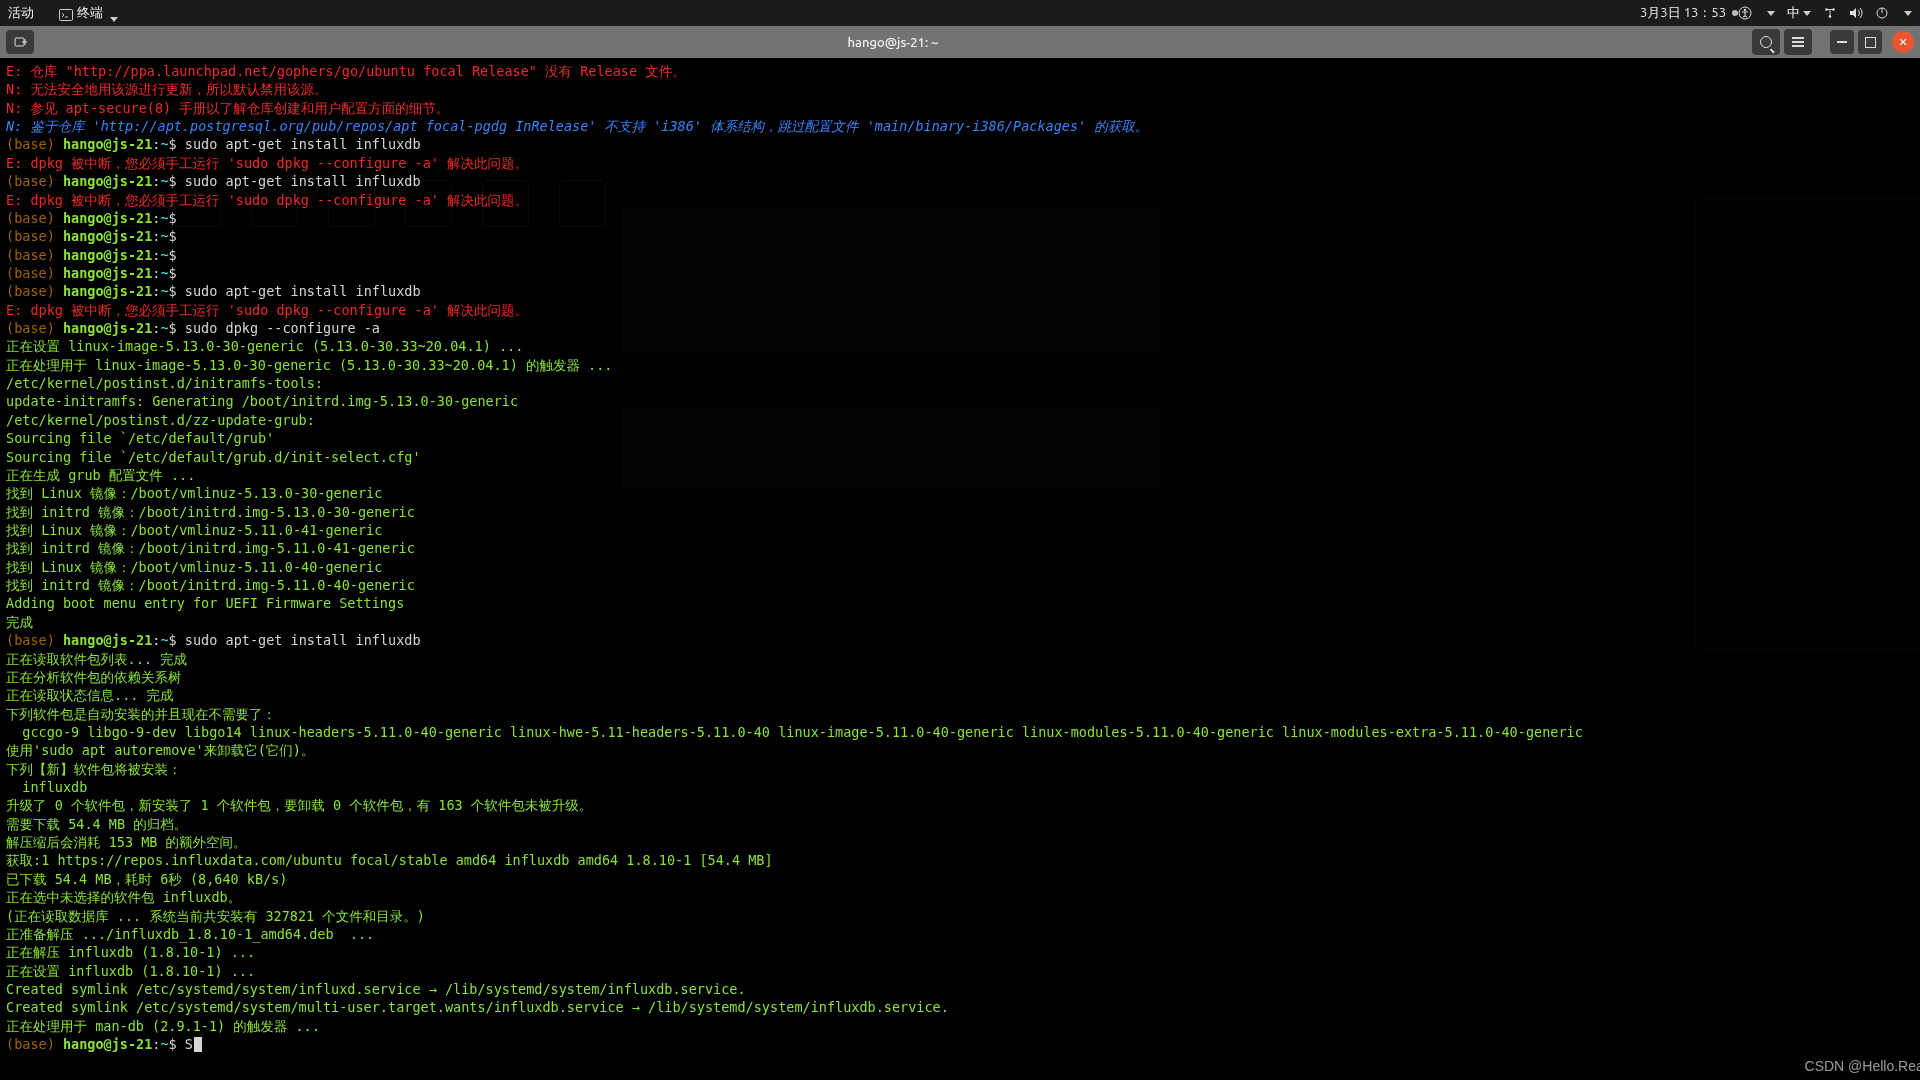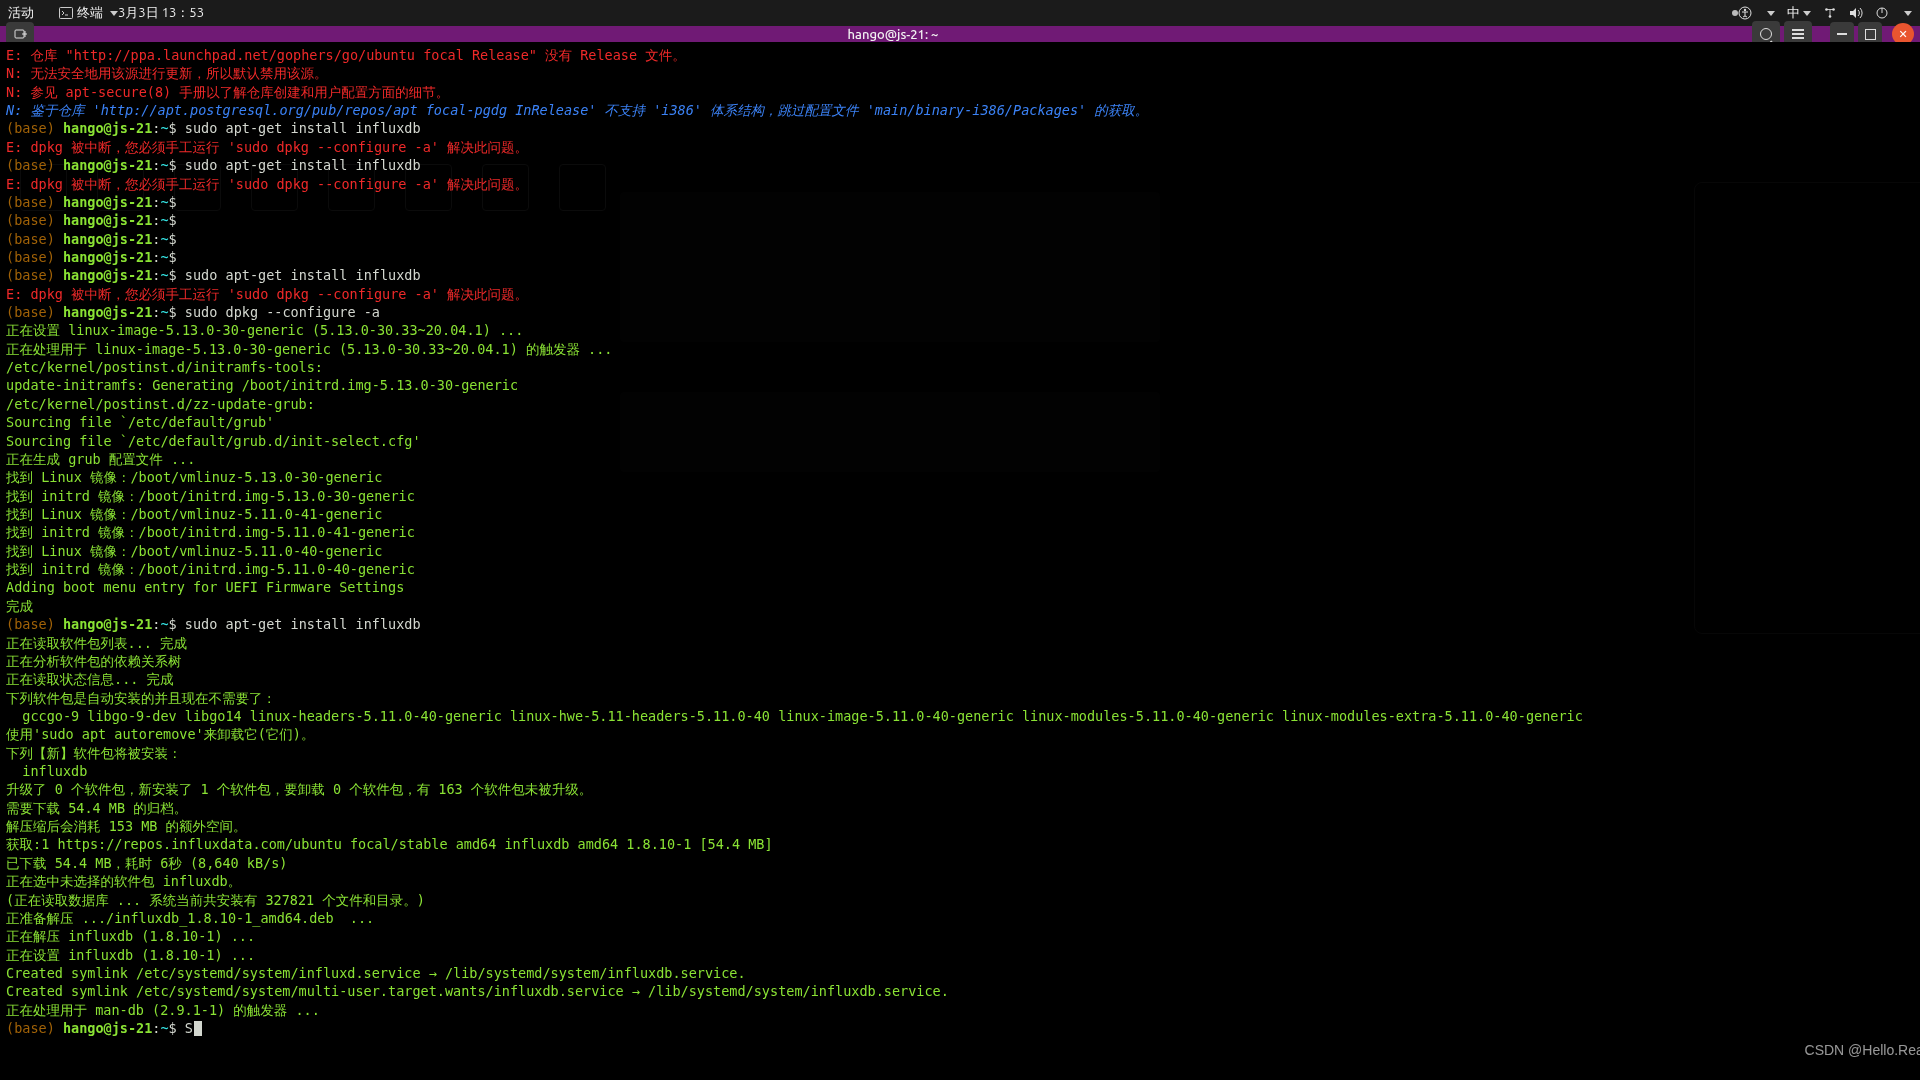--- a/index.html
+++ b/index.html
@@ -1,23 +1,23 @@
 <!DOCTYPE html>
 <html><head>
 <meta charset="utf-8">
 <style>
   html,body{margin:0;padding:0;width:1920px;height:1080px;background:#000;font-family:"DejaVu Sans Mono","Menlo","Consolas",monospace;font-size:14px;color:#ccc;overflow:hidden;}
   .topbar{height:26px;background:#1b1b1b;color:#eee;display:flex;align-items:center;font-family:"Ubuntu","DejaVu Sans",sans-serif;font-size:13px;padding:0 8px;}
   .topbar .left{display:flex;align-items:center;gap:25px;}
-  .topbar .center{flex:1;text-align:center;display:flex;justify-content:space-between;align-items:center;gap:6px;}
+  .topbar .center{flex:1;text-align:center;display:flex;justify-content:flex-end;align-items:center;gap:6px;}
   .topbar .dot{width:6px;height:6px;border-radius:50%;background:#bbb;display:inline-block;}
   .topbar .right{display:flex;align-items:center;gap:12px;}
   .topbar .icon{width:14px;height:14px;display:inline-flex;align-items:center;justify-content:center;color:#ddd;}
   .tri{width:0;height:0;border-left:4px solid transparent;border-right:4px solid transparent;border-top:5px solid #ccc;display:inline-block;margin-left:3px;vertical-align:middle;}
-  .window-chrome{height:16px;background:#701a75;display:flex;align-items:center;color:#eee;font-family:"Ubuntu","DejaVu Sans",sans-serif;font-size:13px;}
+  .window-chrome{height:32px;background:#737373;display:flex;align-items:center;color:#eee;font-family:"Ubuntu","DejaVu Sans",sans-serif;font-size:13px;}
   .wc-left{display:flex;align-items:center;gap:6px;padding-left:6px;}
   .tab-btn{width:28px;height:24px;border-radius:4px;background:#3a3a3a;display:flex;align-items:center;justify-content:center;}
   .wc-title{flex:1;text-align:center;font-weight:500;color:#f2f2f2;}
   .wc-right{display:flex;align-items:center;gap:4px;padding-right:6px;}
   .circle-btn{width:24px;height:24px;border-radius:4px;display:flex;align-items:center;justify-content:center;background:#3a3a3a;}
   .circle-btn.close{width:22px;height:22px;border-radius:50%;background:#e9552f;margin-left:6px;}
   .search-btn{width:28px;height:26px;border-radius:4px;background:#3a3a3a;display:flex;align-items:center;justify-content:center;}
   .hamb{width:12px;height:2px;background:#ddd;box-shadow:0 4px 0 #ddd,0 -4px 0 #ddd;}
   .mag{width:10px;height:10px;border:1.5px solid #ddd;border-radius:50%;position:relative;}
   .mag::after{content:"";position:absolute;right:-4px;bottom:-4px;width:5px;height:1.5px;background:#ddd;transform:rotate(45deg);}
@@ -45,21 +45,21 @@
 
   .watermark{position:absolute;right:12px;bottom:6px;color:rgba(230,230,230,0.65);font-family:sans-serif;font-size:14px;}
   svg{display:block;}
 </style>
 </head>
 <body>
 
 <div class="topbar">
   <div class="left">
     <span>活动</span>
-    <span style="display:flex;align-items:center;gap:4px;">
+    <span style="display:flex;align-items:flex-end;gap:4px;">
       <span class="icon">
         <svg width="14" height="12" viewBox="0 0 14 12">
             <rect x="0.5" y="0.5" width="13" height="11" rx="1" fill="none" stroke="#ccc"></rect>
             <path d="M3 4 L5 6 L3 8" stroke="#ccc" fill="none"></path>
             <line x1="6" y1="8" x2="9" y2="8" stroke="#ccc"></line>
           </svg>
       </span>
       <span>终端</span>
       <span class="tri"></span>
     </span>

